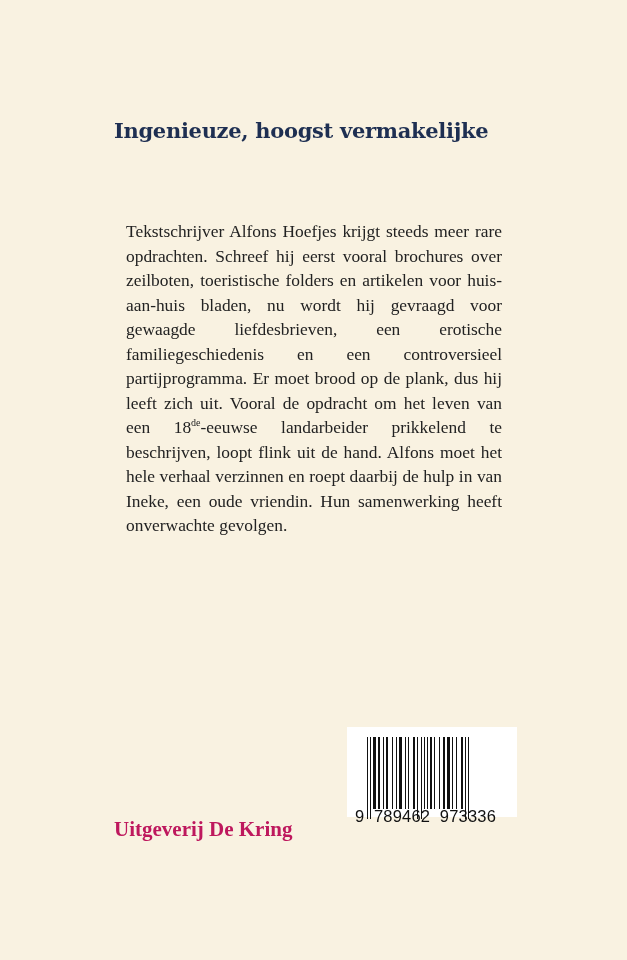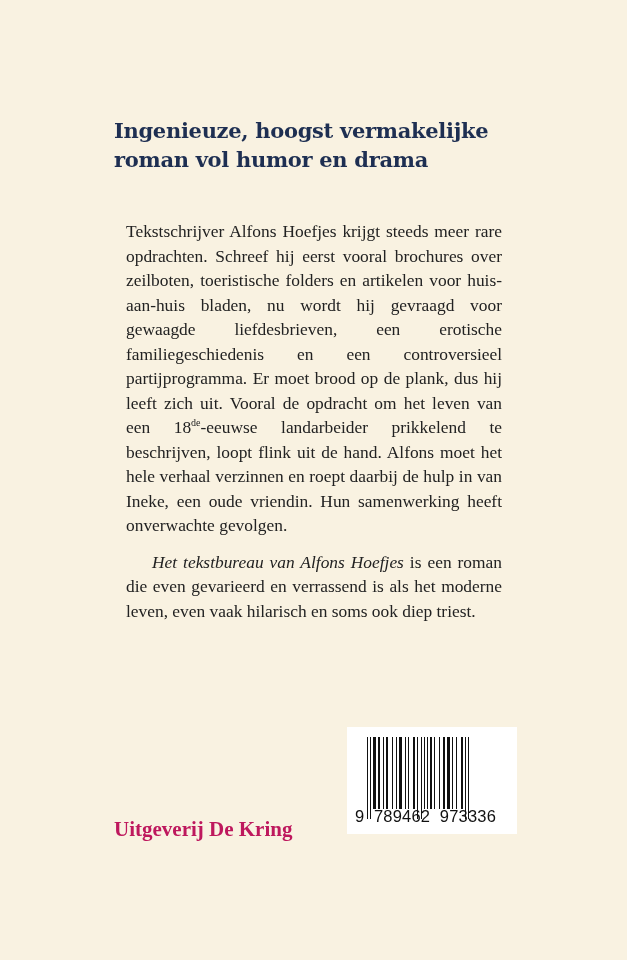--- a/index.html
+++ b/index.html
@@ -27,47 +27,45 @@
   }
   .blurb p { margin: 12px; }
   .blurb p + p { text-indent: 26px; }
   .blurb sup { font-size: 10px; line-height: 0; vertical-align: 7px; }
   .publisher {
     position: absolute; left: 114px; top: 817px;
     font-size: 21px; color: #be185d; font-weight: bold;
     font-family: "Liberation Serif", serif;
   }
   .barcode-box {
-    position: absolute; left: 347px; top: 727px; width: 170px; height: 107px;
+    position: absolute; left: 347px; top: 727px; width: 170px; height: 90px;
     background: #ffffff;
   }
   .bars {
     position: absolute; left: 20px; top: 10px; width: 134px; height: 72px;
     display: flex; align-items: flex-start;
   }
   .bar { height: 72px; background: #111; }
   .bar.tall { height: 82px; }
   .isbn-digits {
     position: absolute; left: 8px; top: 80px;
     font-family: "Liberation Sans", "DejaVu Sans", sans-serif;
     font-size: 16.5px; color: #111; letter-spacing: 0.2px;
     white-space: pre;
   }
 </style>
 </head>
 <body>
 
 <h1 class="headline">
   <span>Ingenieuze, hoogst vermakelijke</span><br>
-  <span>roman vol humor en drama</span>
 </h1>
 
 <div class="blurb">
   <p><span>Tekstschrijver Alfons Hoefjes krijgt steeds meer rare opdrachten. Schreef hij eerst vooral brochures over zeilboten, toeristische folders en artikelen voor huis-aan-huis bladen, nu wordt hij gevraagd voor gewaagde liefdesbrieven, een erotische familiegeschiedenis en een controversieel partijprogramma. Er moet brood op de plank, dus hij leeft zich uit. Vooral de opdracht om het leven van een 18</span><sup>de</sup><span>-eeuwse landarbeider prikkelend te beschrijven, loopt flink uit de hand. Alfons moet het hele verhaal verzinnen en roept daarbij de hulp in van Ineke, een oude vriendin. Hun samenwerking heeft onverwachte gevolgen.</span></p>
-  <p><em>Het tekstbureau van Alfons Hoefjes</em><span> is een roman die even gevarieerd en verrassend is als het moderne leven, even vaak hilarisch en soms ook diep triest.</span></p>
 </div>
 
 <div class="publisher">Uitgeverij De Kring</div>
 
 <div class="barcode-box">
   <div class="bars" id="bars">
       <div class="bar tall" style="width: 1px; margin-right: 2px;"></div>
       <div class="bar tall" style="width: 1px; margin-right: 2px;"></div>
       <div class="bar" style="width: 3px; margin-right: 2px;"></div>
       <div class="bar" style="width: 2px; margin-right: 3px;"></div>

